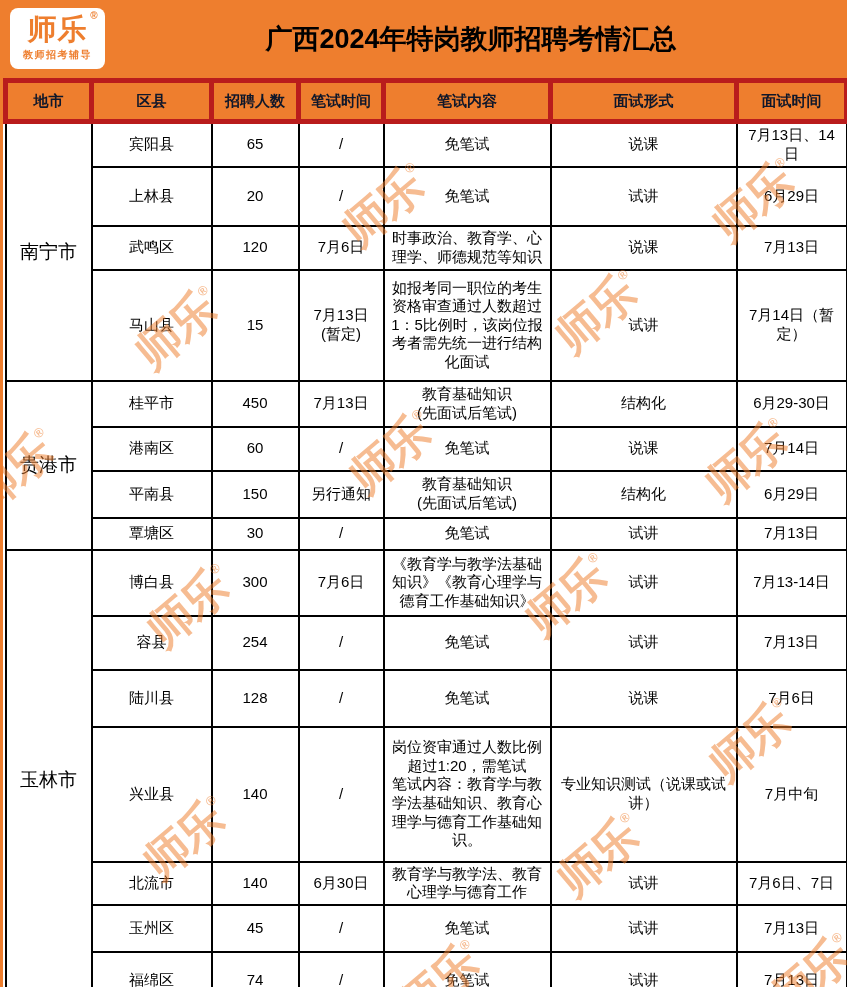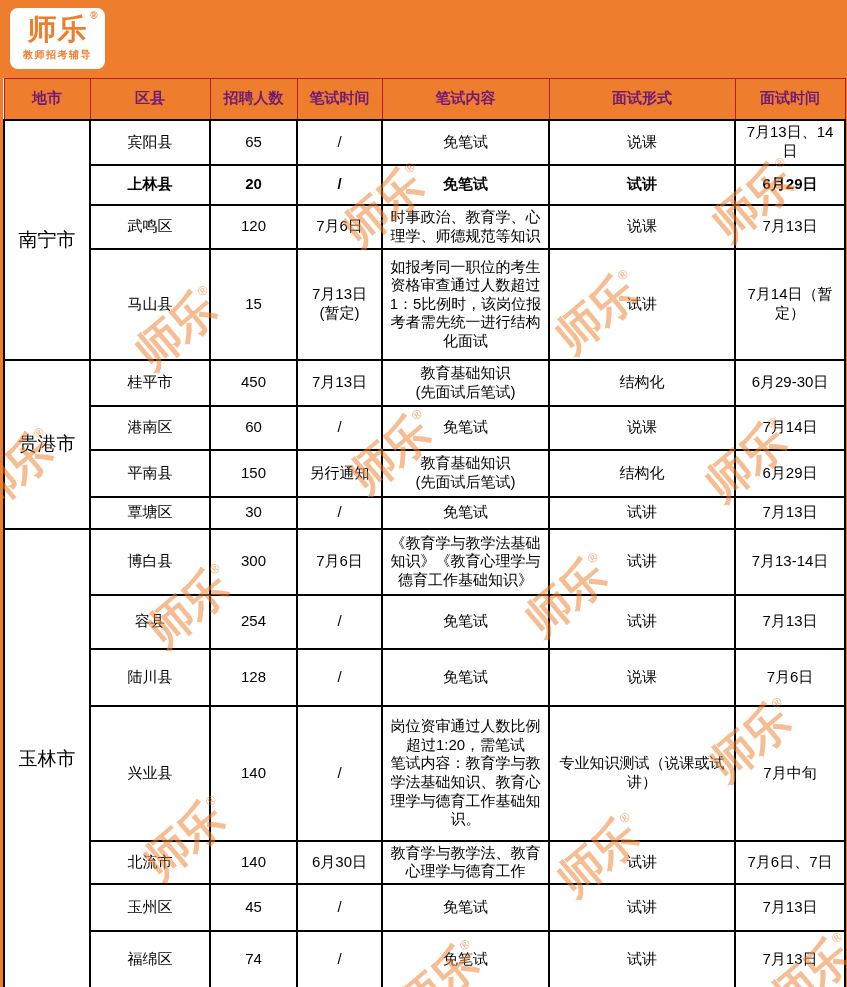--- a/index.html
+++ b/index.html
@@ -28,22 +28,22 @@
   .logo-sub { color:#EE7E2E; font-size:10px; font-weight:bold; margin-top:4px; letter-spacing:1.5px; }
   .page-title {
     width:100%; text-align:center; padding-left:95px;
     font-size:27px; font-weight:bold; color:#000;
   }
   table.exam {
     position:absolute; top:78px; left:3px; width:841px;
     border-collapse:collapse; table-layout:fixed; background:#fff;
   }
   .exam th {
-    background:#EE7E2E; color:#701a75; font-weight:bold; font-size:15px;
-    border:1px solid #b91c1c; height:41px; padding:2px;
+    background:#EE7E2E; color:#0f172a; font-weight:bold; font-size:15px;
+    border:5px solid #b91c1c; height:41px; padding:2px;
   }
   .exam td {
     border:2px solid #000; text-align:center; vertical-align:middle;
     font-size:15px; line-height:1.24; padding:2px 4px;
     white-space:pre-line; background:transparent;
   }
   .exam td.c-city { font-size:19px; }
   .wm-layer {
     position:absolute; inset:0; pointer-events:none; z-index:6;
   }
@@ -58,20 +58,21 @@
 </head>
 <body>
 
 <div class="top-band">
   <div class="logo">
     <div class="logo-main">
       <span>师乐</span><span class="logo-reg">®</span>
     </div>
     <div class="logo-sub">教师招考辅导</div>
   </div>
+  <div class="page-title">广西2024年特岗教师招聘考情汇总</div>
 </div>
 
 <table class="exam">
   <colgroup>
     <col style="width:86px">
       <col style="width:120px">
       <col style="width:87px">
     <col style="width:85px">
       <col style="width:167px">
       <col style="width:186px">
@@ -91,21 +92,21 @@
   <tbody>
       <tr style="height: 45px;">
         <td rowspan="4" class="c-city">南宁市</td>
         <td>宾阳县</td>
         <td>65</td>
         <td>/</td>
         <td>免笔试</td>
         <td>说课</td>
         <td>7月13日、14日</td>
       </tr>
-      <tr style="height: 40px; font-weight: bold;">
+      <tr style="height: 59px;">
         <td>上林县</td>
         <td>20</td>
         <td>/</td>
         <td>免笔试</td>
         <td>试讲</td>
         <td>6月29日</td>
       </tr>
       <tr style="height: 44px;">
         <td>武鸣区</td>
         <td>120</td>

